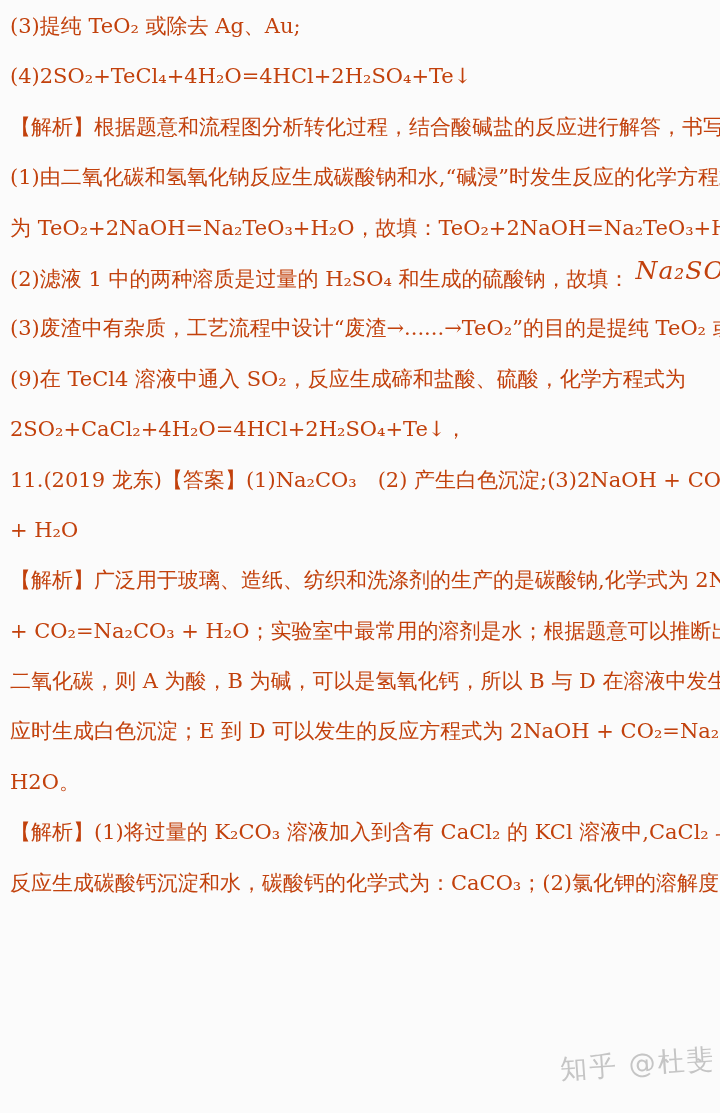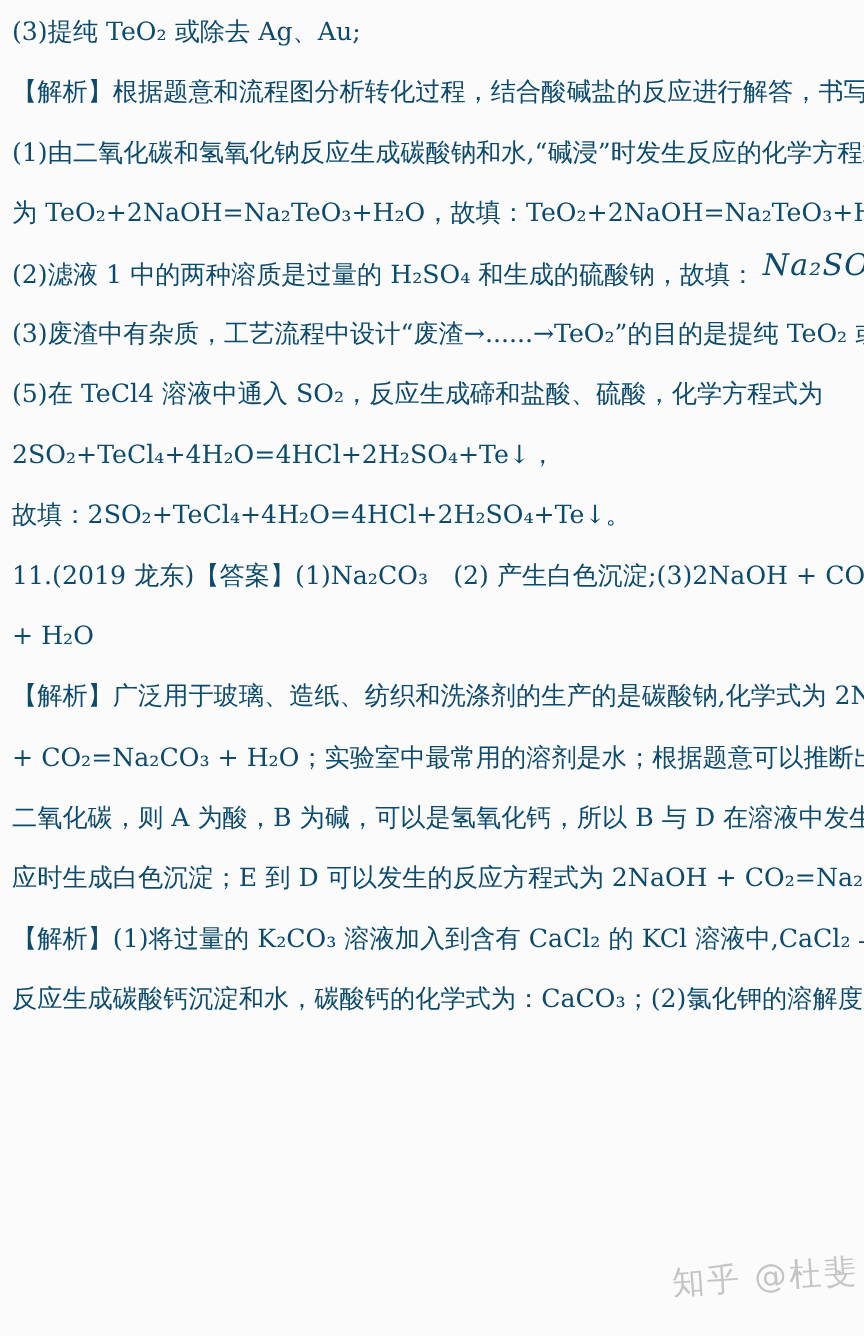--- a/index.html
+++ b/index.html
@@ -47,33 +47,34 @@
     font-size: 27px;
     letter-spacing: 2px;
     transform: rotate(-4deg);
     white-space: nowrap;
     pointer-events: none;
   }
 </style>
 </head>
 <body style="background: rgb(251, 251, 251);">
 
-<div class="doc" style="color: #0c4a6e;">
+<div class="doc" style="color: #c2410c;">
   <div class="ln">(3)提纯 TeO₂ 或除去 Ag、Au;</div>
+  <div class="ln">(4)2SO₂+TeCl₄+4H₂O=4HCl+2H₂SO₄+Te↓</div>
   <div class="ln">【解析】根据题意和流程图分析转化过程，结合酸碱盐的反应进行解答，书写化</div>
   <div class="ln">(1)由二氧化碳和氢氧化钠反应生成碳酸钠和水,“碱浸”时发生反应的化学方程式</div>
   <div class="ln">为 TeO₂+2NaOH=Na₂TeO₃+H₂O，故填：TeO₂+2NaOH=Na₂TeO₃+H₂O;</div>
   <div class="ln"><span>(2)滤液 1 中的两种溶质是过量的 H₂SO₄ 和生成的硫酸钠，故填：</span><span class="hand">Na₂SO₄</span></div>
   <div class="ln">(3)废渣中有杂质，工艺流程中设计“废渣→......→TeO₂”的目的是提纯 TeO₂ 或除</div>
-  <div class="ln">(5)在 TeCl4 溶液中通入 SO₂，反应生成碲和盐酸、硫酸，化学方程式为</div>
-  <div class="ln">2SO₂+TeCl₄+4H₂O=4HCl+2H₂SO₄+Te↓，</div>
-  <div class="ln">故填：2SO₂+TeCl₄+4H₂O=4HCl+2H₂SO₄+Te↓。</div>
+  <div class="ln">(9)在 TeCl4 溶液中通入 SO₂，反应生成碲和盐酸、硫酸，化学方程式为</div>
+  <div class="ln">2SO₂+CaCl₂+4H₂O=4HCl+2H₂SO₄+Te↓，</div>
   <div class="ln">11.(2019 龙东)【答案】(1)Na₂CO₃　(2) 产生白色沉淀;(3)2NaOH + CO₂= Na₂CO₃</div>
   <div class="ln">+ H₂O</div>
   <div class="ln">【解析】广泛用于玻璃、造纸、纺织和洗涤剂的生产的是碳酸钠,化学式为 2NaOH</div>
   <div class="ln">+ CO₂=Na₂CO₃ + H₂O；实验室中最常用的溶剂是水；根据题意可以推断出 E 是</div>
   <div class="ln">二氧化碳，则 A 为酸，B 为碱，可以是氢氧化钙，所以 B 与 D 在溶液中发生反</div>
   <div class="ln">应时生成白色沉淀；E 到 D 可以发生的反应方程式为 2NaOH + CO₂=Na₂CO₃ +</div>
+  <div class="ln">H2O。</div>
   <div class="ln">【解析】(1)将过量的 K₂CO₃ 溶液加入到含有 CaCl₂ 的 KCl 溶液中,CaCl₂ 与 K₂CO₃</div>
   <div class="ln">反应生成碳酸钙沉淀和水，碳酸钙的化学式为：CaCO₃；(2)氯化钾的溶解度受温</div>
 </div>
 
 <div class="watermark" style="color: rgb(197, 197, 197);">知乎 @杜斐</div>
 
 </body></html>

